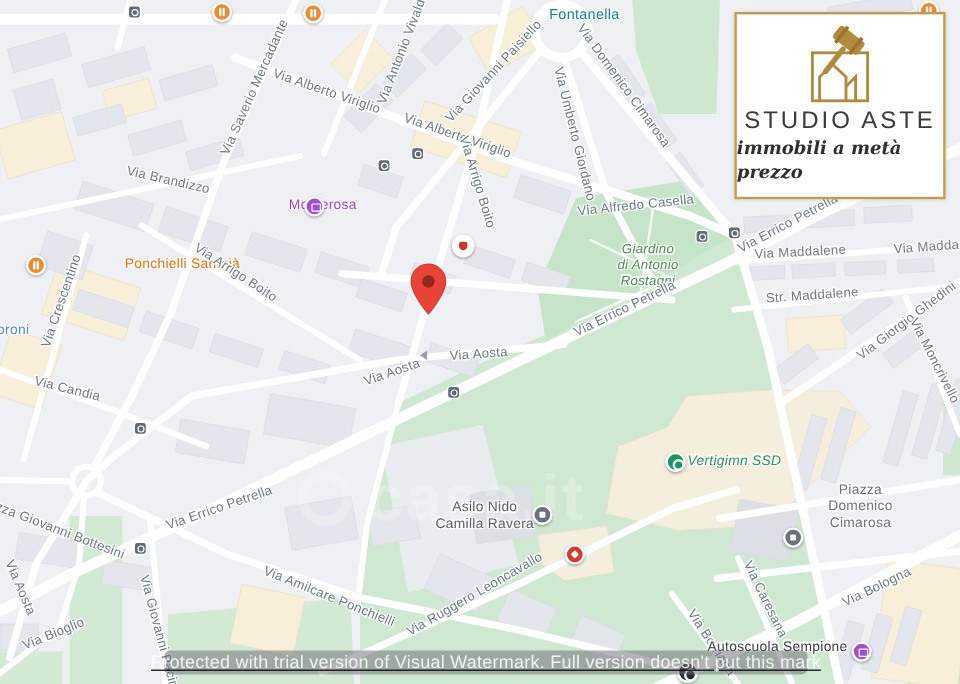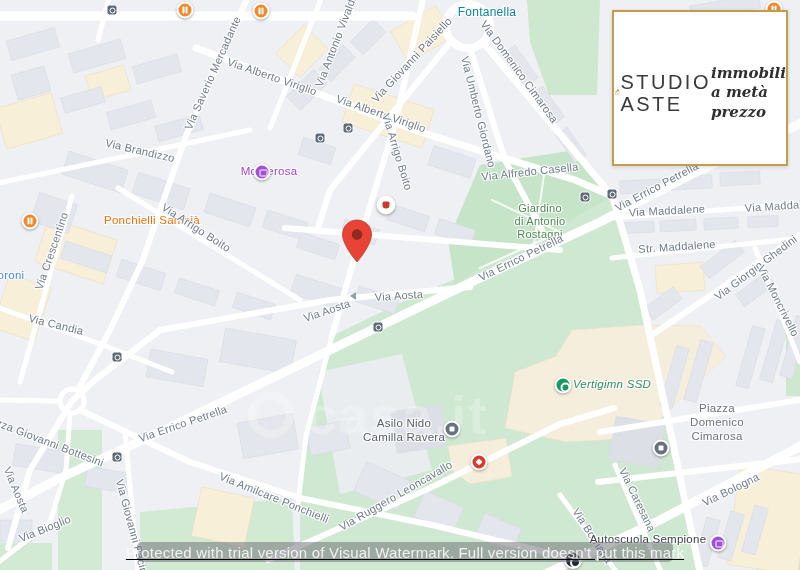--- a/index.html
+++ b/index.html
@@ -8,21 +8,21 @@
   #terrain{position:absolute;left:0;top:0;z-index:1;}
 
   
   #label-layer{position:absolute;left:0;top:0;width:684px;height:570px;z-index:20;pointer-events:none;}
   .map-label{position:absolute;white-space:nowrap;font:400 11px/1.2 "Liberation Sans",sans-serif;
     letter-spacing:.25px;color:#6e7b89;
     text-shadow:-1px -1px 0 rgba(255,255,255,.95),1px -1px 0 rgba(255,255,255,.95),
                 -1px 1px 0 rgba(255,255,255,.95),1px 1px 0 rgba(255,255,255,.95),0 0 3px #fff;}
   .map-label.multi{text-align:center;}
   .t-water{color:#0e8591;font-size:12px;}
-  .t-park{color:#4d8a54;}
+  .t-park{color:#4d8a54;font-style:italic;}
   .t-place{color:#6c737b;font-size:11.5px;margin-top:38px;}
   .t-food{color:#e8710a;font-size:11.5px;}
   .t-shop{color:#a143d7;font-size:11.5px;margin-left:48px;}
   .t-blue{color:#4e86ee;font-size:11.5px;}
   .t-green-biz{color:#2f8f5b;font-size:11.5px;font-style:italic;}
   .t-gray-biz{color:#585f66;font-size:11.5px;}
   .t-dark-biz{color:#3b3f45;font-size:11.5px;}
 
   
   #poi-layer{position:absolute;left:0;top:0;width:800px;height:570px;z-index:22;}
@@ -58,21 +58,21 @@
   .casa-text{font:600 54px/1 "Liberation Sans",sans-serif;letter-spacing:2px;}
 
   
   .trial-bar{position:absolute;left:137px;top:542px;width:536px;height:20px;z-index:28;
     background:rgba(109,112,117,.52);border-radius:5px;display:flex;align-items:center;justify-content:center;text-decoration:underline;}
   .trial-bar span{font:400 15px/27px "Liberation Sans",sans-serif;color:rgba(255,255,255,.85);
     white-space:nowrap;letter-spacing:.2px;}
 
   
   .logo-card{position:absolute;left:612px;top:10px;width:176px;height:156px;z-index:40;background:#fff;
-    border:2px solid #c49a4d;box-sizing:border-box;display:flex;flex-direction:row;align-items:center;
+    border:2px solid #c49a4d;box-sizing:border-box;display:flex;flex-direction:column;align-items:center;
     justify-content:flex-start;padding-top:8px;box-shadow:0 1px 4px rgba(0,0,0,.15);}
   .logo-title1{font:400 20px/1.1 "Liberation Sans",sans-serif;color:#3a3a3c;letter-spacing:2.5px;margin-top:2px;}
   .logo-title2{font:700 22px/1.1 "Liberation Sans",sans-serif;color:#bf9b45;letter-spacing:1.5px;}
   .logo-tagline{font:italic 600 15px/1.3 "DejaVu Serif",serif;color:#2f2f31;margin-top:2px;}
 
   .z-top{z-index:32 !important;}
 </style>
 </head>
 <body>
 

